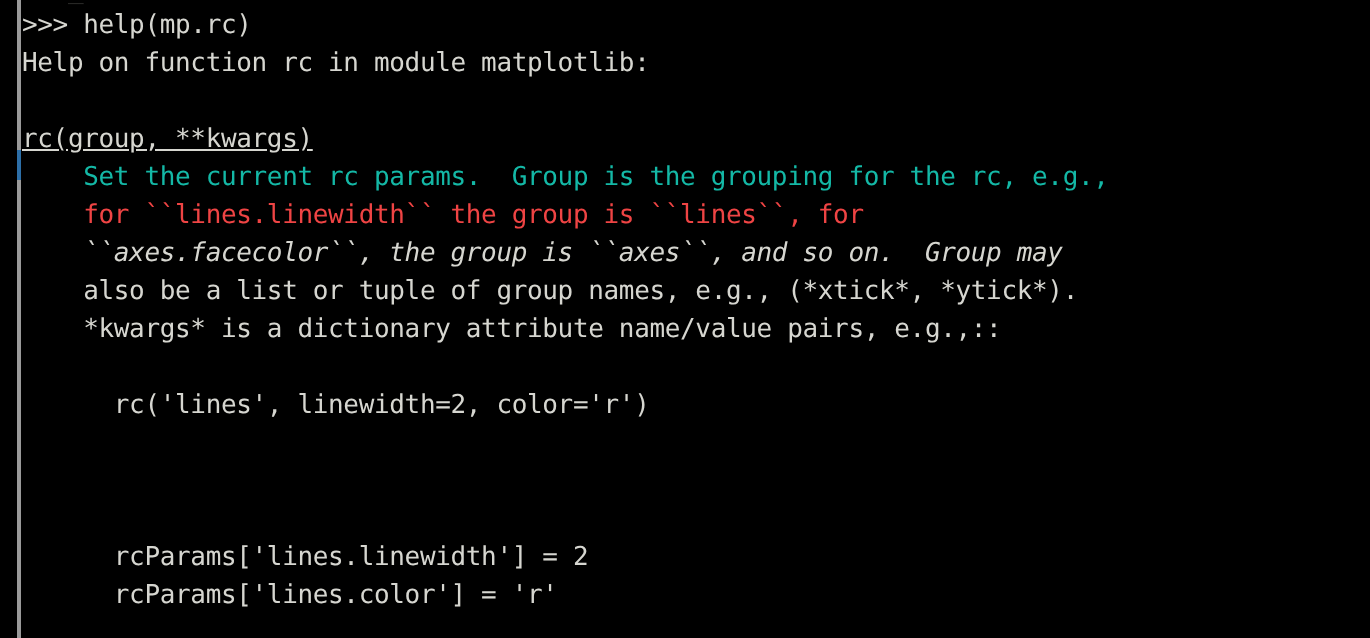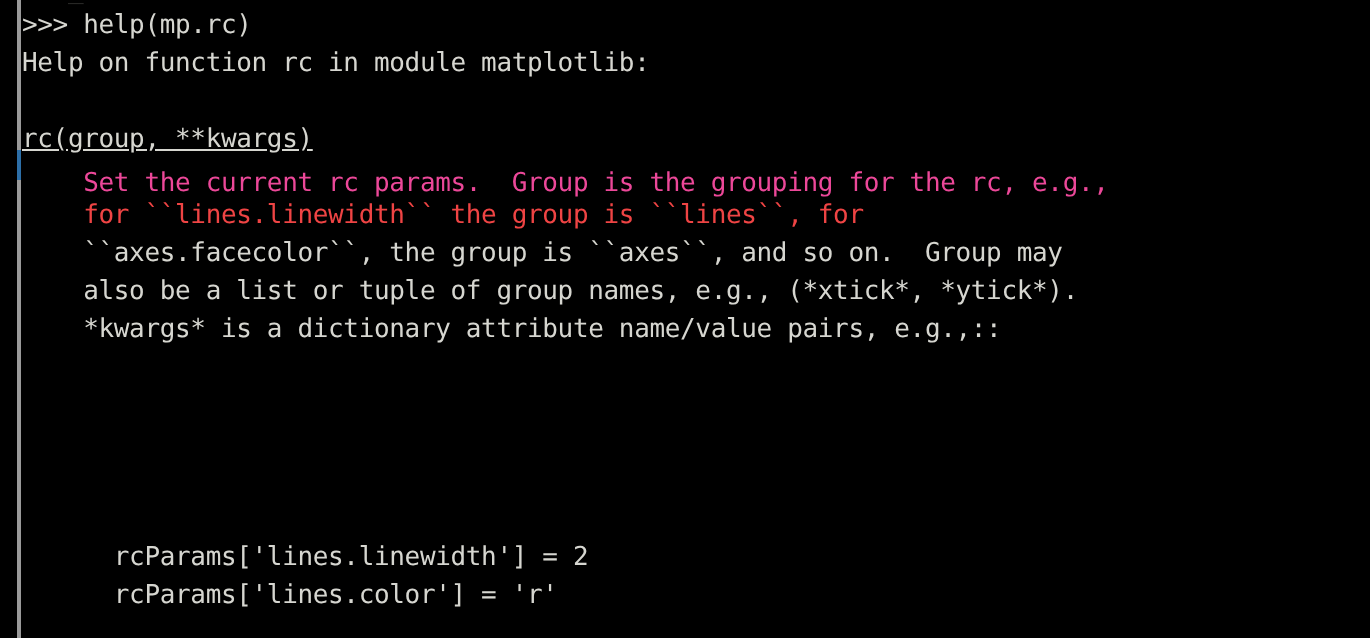--- a/index.html
+++ b/index.html
@@ -91,25 +91,26 @@
 <body>
 
 <div id="terminal" style="background: rgb(0, 0, 0);">
 
   <div id="clipped-top">   _</div>
 
   <div id="screen">
       <div class="line" style="top: 6px; color: rgb(214, 214, 208);">&gt;&gt;&gt; help(mp.rc)</div>
       <div class="line" style="top: 44px; color: rgb(214, 214, 208);">Help on function rc in module matplotlib:</div>
       <div class="line" style="top: 120px; color: rgb(214, 214, 208); text-decoration: underline;">rc(group, **kwargs)</div>
-      <div class="line" style="top: 164px; color: #ec4899;">    Set the current rc params.  Group is the grouping for the rc, e.g.,</div>
+      <div class="line" style="top: 158px; color: #14b8a6;">    Set the current rc params.  Group is the grouping for the rc, e.g.,</div>
       <div class="line" style="top: 196px; color: #ef4444;">    for ``lines.linewidth`` the group is ``lines``, for</div>
-      <div class="line" style="top: 234px; color: rgb(214, 214, 208);">    ``axes.facecolor``, the group is ``axes``, and so on.  Group may</div>
+      <div class="line" style="top: 234px; color: rgb(214, 214, 208); font-style: italic;">    ``axes.facecolor``, the group is ``axes``, and so on.  Group may</div>
       <div class="line" style="top: 272px; color: rgb(214, 214, 208);">    also be a list or tuple of group names, e.g., (*xtick*, *ytick*).</div>
       <div class="line" style="top: 310px; color: rgb(214, 214, 208);">    *kwargs* is a dictionary attribute name/value pairs, e.g.,::</div>
+      <div class="line" style="top: 386px; color: rgb(214, 214, 208);">      rc('lines', linewidth=2, color='r')</div>
       <div class="line" style="top: 538px; color: rgb(214, 214, 208);">      rcParams['lines.linewidth'] = 2</div>
       <div class="line" style="top: 576px; color: rgb(214, 214, 208);">      rcParams['lines.color'] = 'r'</div>
     </div>
 
   <div id="cursor"></div>
 
   <div id="scrollbar-track" style="background: rgb(154, 154, 154);">
     <div id="scrollbar-thumb" style="top: 150px; height: 30px; background: rgb(45, 111, 168);"></div>
   </div>
 

